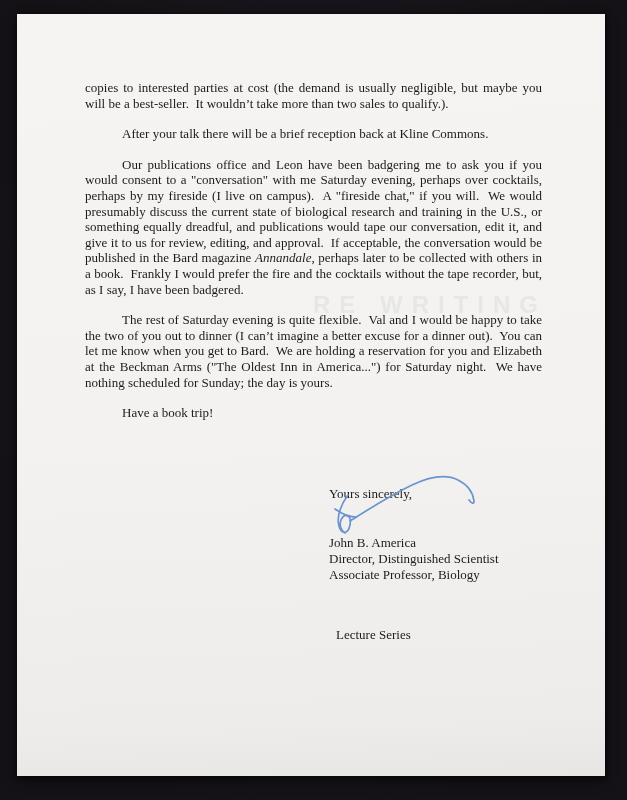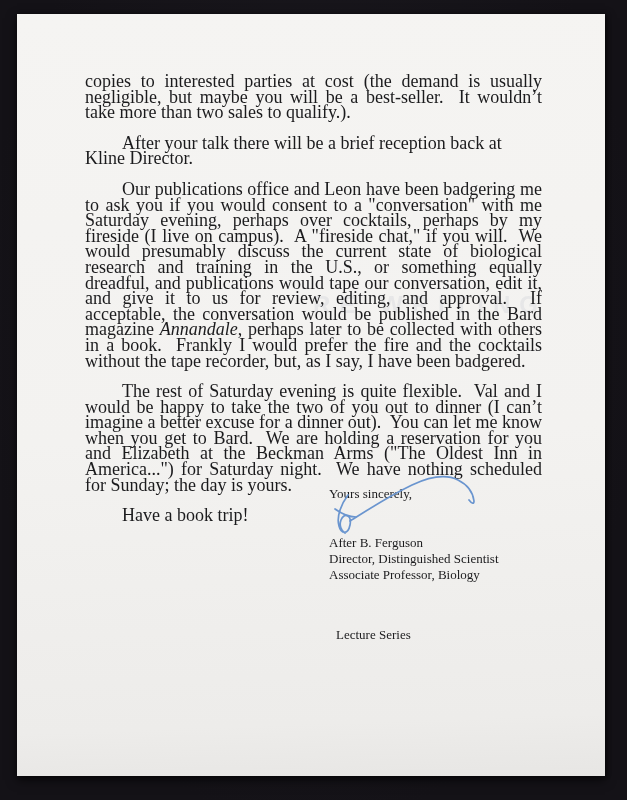--- a/index.html
+++ b/index.html
@@ -34,23 +34,23 @@
     font-weight: bold;
     font-size: 24px;
     letter-spacing: 9px;
     color: rgba(115, 128, 160, 0.10);
     white-space: nowrap;
     user-select: none;
   }
   .body-text {
     position: absolute;
     left: 68px;
-    top: 60px;
+    top: 66px;
     width: 457px;
-    font-size: 18px;
+    font-size: 13px;
     line-height: 15.6px;
     color: #1b1b1d;
     text-align: justify;
   }
   .body-text p {
     margin: 0 0 15px 0;
     white-space: pre-wrap;
   }
   .body-text p.ind {
     text-indent: 37px;
@@ -84,32 +84,32 @@
 <body>
 
 <div class="stage">
   <div class="paper">
 
     <div class="watermark">RE WRITING</div>
 
     <div class="body-text">
       <p>copies to interested parties at cost (the demand is usually negligible, but maybe you will be a best-seller.  It wouldn’t take more than two sales to qualify.).</p>
 
-      <p class="ind noj">After your talk there will be a brief reception back at Kline Director.</p>
+      <p class="ind noj">After your talk there will be a brief reception back at Kline Commons.</p>
 
       <p class="ind"><span>Our publications office and Leon have been badgering me to ask you if you would consent to a "conversation" with me Saturday evening, perhaps over cocktails, perhaps by my fireside (I live on campus).  A "fireside chat," if you will.  We would presumably discuss the current state of biological research and training in the U.S., or something equally dreadful, and publications would tape our conversation, edit it, and give it to us for review, editing, and approval.  If acceptable, the conversation would be published in the Bard magazine </span><em>Annandale</em><span>, perhaps later to be collected with others in a book.  Frankly I would prefer the fire and the cocktails without the tape recorder, but, as I say, I have been badgered.</span></p>
 
       <p class="ind">The rest of Saturday evening is quite flexible.  Val and I would be happy to take the two of you out to dinner (I can’t imagine a better excuse for a dinner out).  You can let me know when you get to Bard.  We are holding a reservation for you and Elizabeth at the Beckman Arms ("The Oldest Inn in America...") for Saturday night.  We have nothing scheduled for Sunday; the day is yours.</p>
 
       <p class="ind noj">Have a book trip!</p>
     </div>
 
     <div class="closing">
       <div class="valediction">Yours sincerely,</div>
-      <div>After B. Ferguson</div>
+      <div>John B. America</div>
       <div>Director, Distinguished Scientist</div>
       <div>Associate Professor, Biology</div>
       <div class="series">Lecture Series</div>
     </div>
 
     <svg class="signature" width="175" height="100" viewBox="0 0 175 100">
       <g fill="none" stroke="#6a95cf" stroke-width="1.7" stroke-linecap="round">
         <path d="M 31 36 C 25 44, 19 57, 22 67 C 24 75, 31 76, 33 66 C 35 56, 27 53, 24 61 C 22 66, 24 72, 28 74"></path>
         <path d="M 18 50 C 25 55, 32 58, 39 58"></path>
         <path d="M 33 62 C 46 54, 70 38, 95 26 C 112 18, 129 15, 141 21 C 151 26, 156 34, 157 42 C 157 45, 155 45, 152 41"></path>

